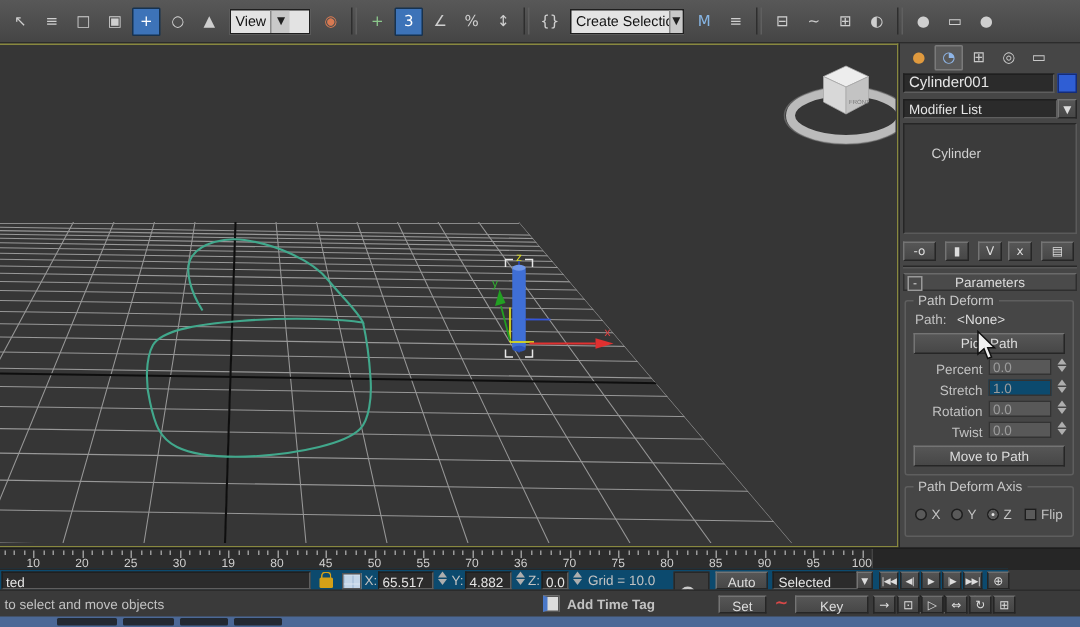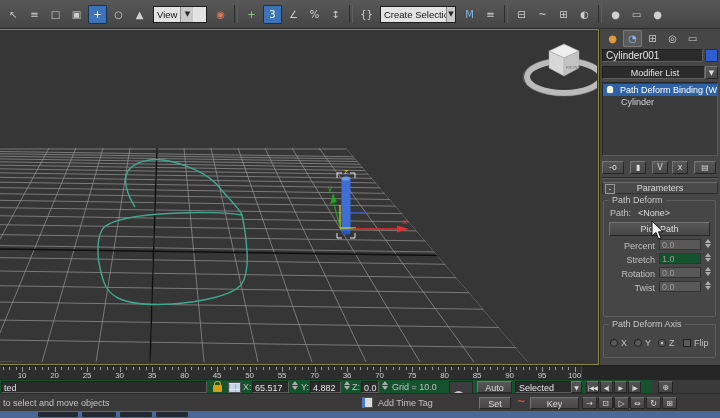--- a/index.html
+++ b/index.html
@@ -42,21 +42,21 @@
   .radio{width:8px;height:8px;border-radius:50%;background:#5a5a5a;border:1px solid #1e1e1e;box-sizing:border-box;}
   .radio.sel{box-shadow:inset 0 0 0 2px #5a5a5a, inset 0 0 0 5px #e8e8e8;}
   .check{width:8px;height:8px;background:#5a5a5a;border:1px solid #1e1e1e;box-sizing:border-box;}
   .bulb{width:6px;height:7px;border-radius:50% 50% 30% 30%;background:#f2f2da;box-shadow:0 0 1px #fff;}
   
   #ruler{left:0;top:365px;width:720px;height:14px;background:#2d2d2d;border-top:1px solid #1d1d1d;}
   #ruler .tick{position:absolute;width:1px;background:#9a9a9a;top:1px;}
   #ruler .num{position:absolute;top:5px;width:16px;margin-left:-8px;text-align:center;
               font-size:8px;color:#cfcfcf;}
   #ruler-end{position:absolute;left:581px;top:0;width:139px;height:14px;background:#262626;border-left:1px solid #444;}
-  #status1{left:0;top:379px;width:652px;height:14px;background:#14532d;border-top:1px solid #272727;}
+  #status1{left:0;top:379px;width:652px;height:14px;background:#0c4a6e;border-top:1px solid #272727;padding-left:20px;}
   #status2{left:0;top:393px;width:720px;height:18px;background:#3a3a3a;border-top:1px solid #2b2b2b;}
   #taskbar{left:0;top:411px;width:720px;height:7px;background:#4b6896;}
   .tb-box{position:absolute;top:1px;height:5px;background:#222932;border-radius:1px;}
   .lbl{color:#c2c2c2;font-size:9px;}
   .mini{font-size:9px;line-height:12px;}
   .trbtn{width:13px;height:12px;margin-right:1px;background:linear-gradient(#535353,#444);
          border:1px solid #252525;border-top-color:#6e6e6e;color:#ddd;text-align:center;
          font-size:6px;line-height:11px;letter-spacing:-0.5px;box-sizing:border-box;float:left;}
   .navbtn{width:15px;height:12px;font-size:8px;line-height:11px;letter-spacing:0;}
   .lock{position:absolute;width:9px;height:7px;background:#d4a017;border-radius:1px;}
@@ -214,28 +214,24 @@
         <div class="cp-tab glyph active" style="color: rgb(143, 182, 232);">◔</div>
         <div class="cp-tab glyph" style="color: rgb(200, 200, 200);">⊞</div>
         <div class="cp-tab glyph" style="color: rgb(200, 200, 200);">◎</div>
         <div class="cp-tab glyph" style="color: rgb(200, 200, 200);">▭</div>
         <div class="cp-tab glyph" style="color: rgb(216, 137, 106);">⌐</div>
       </div>
 
     <div class="abs sunken" style="left:2px;top:20px;width:101px;height:13px;font-size:10px;line-height:12px;padding-left:3px;">Cylinder001</div>
     <div class="abs" style="left:105px;top:20px;width:13px;height:13px;background:#2f5ed4;border:1px solid #142c7a;box-sizing:border-box;"></div>
 
-    <div class="abs sunken" style="left:2px;top:37px;width:103px;height:13px;font-size:9px;line-height:12px;padding-left:3px;text-align:center;">Modifier List</div>
+    <div class="abs sunken" style="left:2px;top:37px;width:103px;height:13px;font-size:9px;line-height:12px;padding-left:3px;">Modifier List</div>
     <div class="abs btn glyph" style="left:105px;top:37px;width:13px;height:13px;font-size:7px;line-height:12px;">▼</div>
 
     <div class="abs" style="left:2px;top:53px;width:116px;height:74px;background:#3b3b3b;border:1px solid #262626;border-bottom-color:#5a5a5a;border-right-color:#5a5a5a;box-sizing:border-box;">
-      <div class="abs" style="left:0;top:1px;width:114px;height:12px;background:#2e62a6;color:#fff;font-size:9px;line-height:12px;white-space:nowrap;overflow:hidden;">
-        <span class="bulb abs" style="left:4px;top:2px;"></span>
-        <span class="abs" style="left:17px;">Path Deform Binding (W</span>
-      </div>
       <div class="abs" style="left:18px;top:14px;color:#d0d0d0;font-size:9px;">Cylinder</div>
     </div>
 
     <div id="stack-tools" class="abs" style="left:0;top:131px;width:120px;height:15px;">
         <div class="abs btn glyph" style="left: 2px; top: 1px; width: 22px; height: 13px; font-size: 8px; line-height: 12px;">-o</div>
         <div class="abs btn glyph" style="left: 30px; top: 1px; width: 16px; height: 13px; font-size: 8px; line-height: 12px;">▮</div>
         <div class="abs btn glyph" style="left: 52px; top: 1px; width: 16px; height: 13px; font-size: 8px; line-height: 12px;">V</div>
         <div class="abs btn glyph" style="left: 72px; top: 1px; width: 16px; height: 13px; font-size: 8px; line-height: 12px;">x</div>
         <div class="abs btn glyph" style="left: 94px; top: 1px; width: 22px; height: 13px; font-size: 8px; line-height: 12px;">▤</div>
       </div>
@@ -253,40 +249,41 @@
       <div class="abs btn" style="left:5px;top:21px;width:101px;height:14px;font-size:9px;line-height:13px;">Pick Path</div>
 
       <span class="abs lbl" style="left:0;top:40px;width:51px;text-align:right;">Percent</span>
       <div class="abs" style="left:55px;top:38px;width:42px;height:11px;background:#585858;border:1px solid #333;color:#9b9b9b;font-size:9px;line-height:10px;padding-left:2px;box-sizing:border-box;">0.0</div>
       <div class="abs spin" style="left:99px;top:37px;">
           <i class="su"></i>
           <i class="sd"></i>
         </div>
 
       <span class="abs lbl" style="left:0;top:54px;width:51px;text-align:right;">Stretch</span>
-      <div class="abs" style="left:55px;top:52px;width:42px;height:11px;background:#14532d;border:1px solid #333;color:#9b9b9b;font-size:9px;line-height:10px;padding-left:2px;box-sizing:border-box;">1.0</div>
+      <div class="abs" style="left:55px;top:52px;width:42px;height:11px;background:#0c4a6e;border:1px solid #333;color:#9b9b9b;font-size:9px;line-height:10px;padding-left:2px;box-sizing:border-box;">1.0</div>
       <div class="abs spin" style="left:99px;top:51px;">
           <i class="su"></i>
           <i class="sd"></i>
         </div>
 
       <span class="abs lbl" style="left:0;top:68px;width:51px;text-align:right;">Rotation</span>
       <div class="abs" style="left:55px;top:66px;width:42px;height:11px;background:#585858;border:1px solid #333;color:#9b9b9b;font-size:9px;line-height:10px;padding-left:2px;box-sizing:border-box;">0.0</div>
       <div class="abs spin" style="left:99px;top:65px;">
           <i class="su"></i>
           <i class="sd"></i>
         </div>
 
       <span class="abs lbl" style="left:0;top:82px;width:51px;text-align:right;">Twist</span>
       <div class="abs" style="left:55px;top:80px;width:42px;height:11px;background:#585858;border:1px solid #333;color:#9b9b9b;font-size:9px;line-height:10px;padding-left:2px;box-sizing:border-box;">0.0</div>
       <div class="abs spin" style="left:99px;top:79px;">
           <i class="su"></i>
           <i class="sd"></i>
         </div>
 
+      <div class="abs btn" style="left:5px;top:96px;width:101px;height:14px;font-size:9px;line-height:13px;">Move to Path</div>
     </div>
 
     <div class="abs fieldset" style="left:3px;top:295px;width:113px;height:34px;">
       <span class="legend">Path Deform Axis</span>
       <span class="abs radio" style="left:6px;top:14px;"></span>
       <span class="abs lbl" style="left:17px;top:13px;">X</span>
       <span class="abs radio" style="left:30px;top:14px;"></span>
       <span class="abs lbl" style="left:41px;top:13px;">Y</span>
       <span class="abs radio sel" style="left:54px;top:14px;"></span>
       <span class="abs lbl" style="left:65px;top:13px;">Z</span>
@@ -383,21 +380,21 @@
       <div class="tick" style="left: 542.1px; height: 5px;"></div>
       <div class="tick" style="left: 548.6px; height: 3px;"></div>
       <div class="tick" style="left: 555.1px; height: 3px;"></div>
       <div class="tick" style="left: 561.6px; height: 3px;"></div>
       <div class="tick" style="left: 568.1px; height: 3px;"></div>
       <div class="tick" style="left: 574.6px; height: 5px;"></div>
       <div class="num" style="left: 22.1px;">10</div>
       <div class="num" style="left: 54.6px;">20</div>
       <div class="num" style="left: 87.1px;">25</div>
       <div class="num" style="left: 119.6px;">30</div>
-      <div class="num" style="left: 152.1px;">35</div>
+      <div class="num" style="left: 152.1px;">19</div>
       <div class="num" style="left: 184.6px;">80</div>
       <div class="num" style="left: 217.1px;">45</div>
       <div class="num" style="left: 249.6px;">50</div>
       <div class="num" style="left: 282.1px;">55</div>
       <div class="num" style="left: 314.6px;">70</div>
       <div class="num" style="left: 347.1px;">36</div>
       <div class="num" style="left: 379.6px;">70</div>
       <div class="num" style="left: 412.1px;">75</div>
       <div class="num" style="left: 444.6px;">80</div>
       <div class="num" style="left: 477.1px;">85</div>
@@ -456,21 +453,21 @@
         <div class="trbtn glyph navbtn">⊕</div>
         <div class="trbtn glyph navbtn">⊞</div>
         <div class="trbtn glyph navbtn">▣</div>
         <div class="trbtn glyph navbtn" style="color: rgb(156, 200, 122);">▩</div>
       </div>
   </div>
 
   <div id="status2" class="abs">
     <span class="abs lbl" style="left:3px;top:4px;">to select and move objects</span>
     <div class="abs" style="left:362px;top:3px;width:11px;height:11px;background:#dcdcdc;border:1px solid #555;border-left:3px solid #4a78c8;box-sizing:border-box;"></div>
-    <span class="abs lbl" style="left:378px;top:4px;">Add Time Tag</span>
+    <span class="abs lbl" style="left:378px;top:4px;font-weight:bold;">Add Time Tag</span>
 
     <div class="abs btn mini" style="left:479px;top:3px;width:32px;height:12px;">Set Key</div>
     <div class="abs glyph" style="left:514px;top:1px;width:14px;height:12px;color:#d84848;font-weight:bold;font-size:11px;text-align:center;">~</div>
     <div class="abs btn mini" style="left:530px;top:3px;width:49px;height:12px;">Key Filters...</div>
 
     <div class="abs sunken mini" style="left:598px;top:3px;width:46px;height:12px;padding-left:3px;">0</div>
     <div class="abs spin" style="left:645px;top:2px;">
         <i class="su"></i>
         <i class="sd"></i>
       </div>

